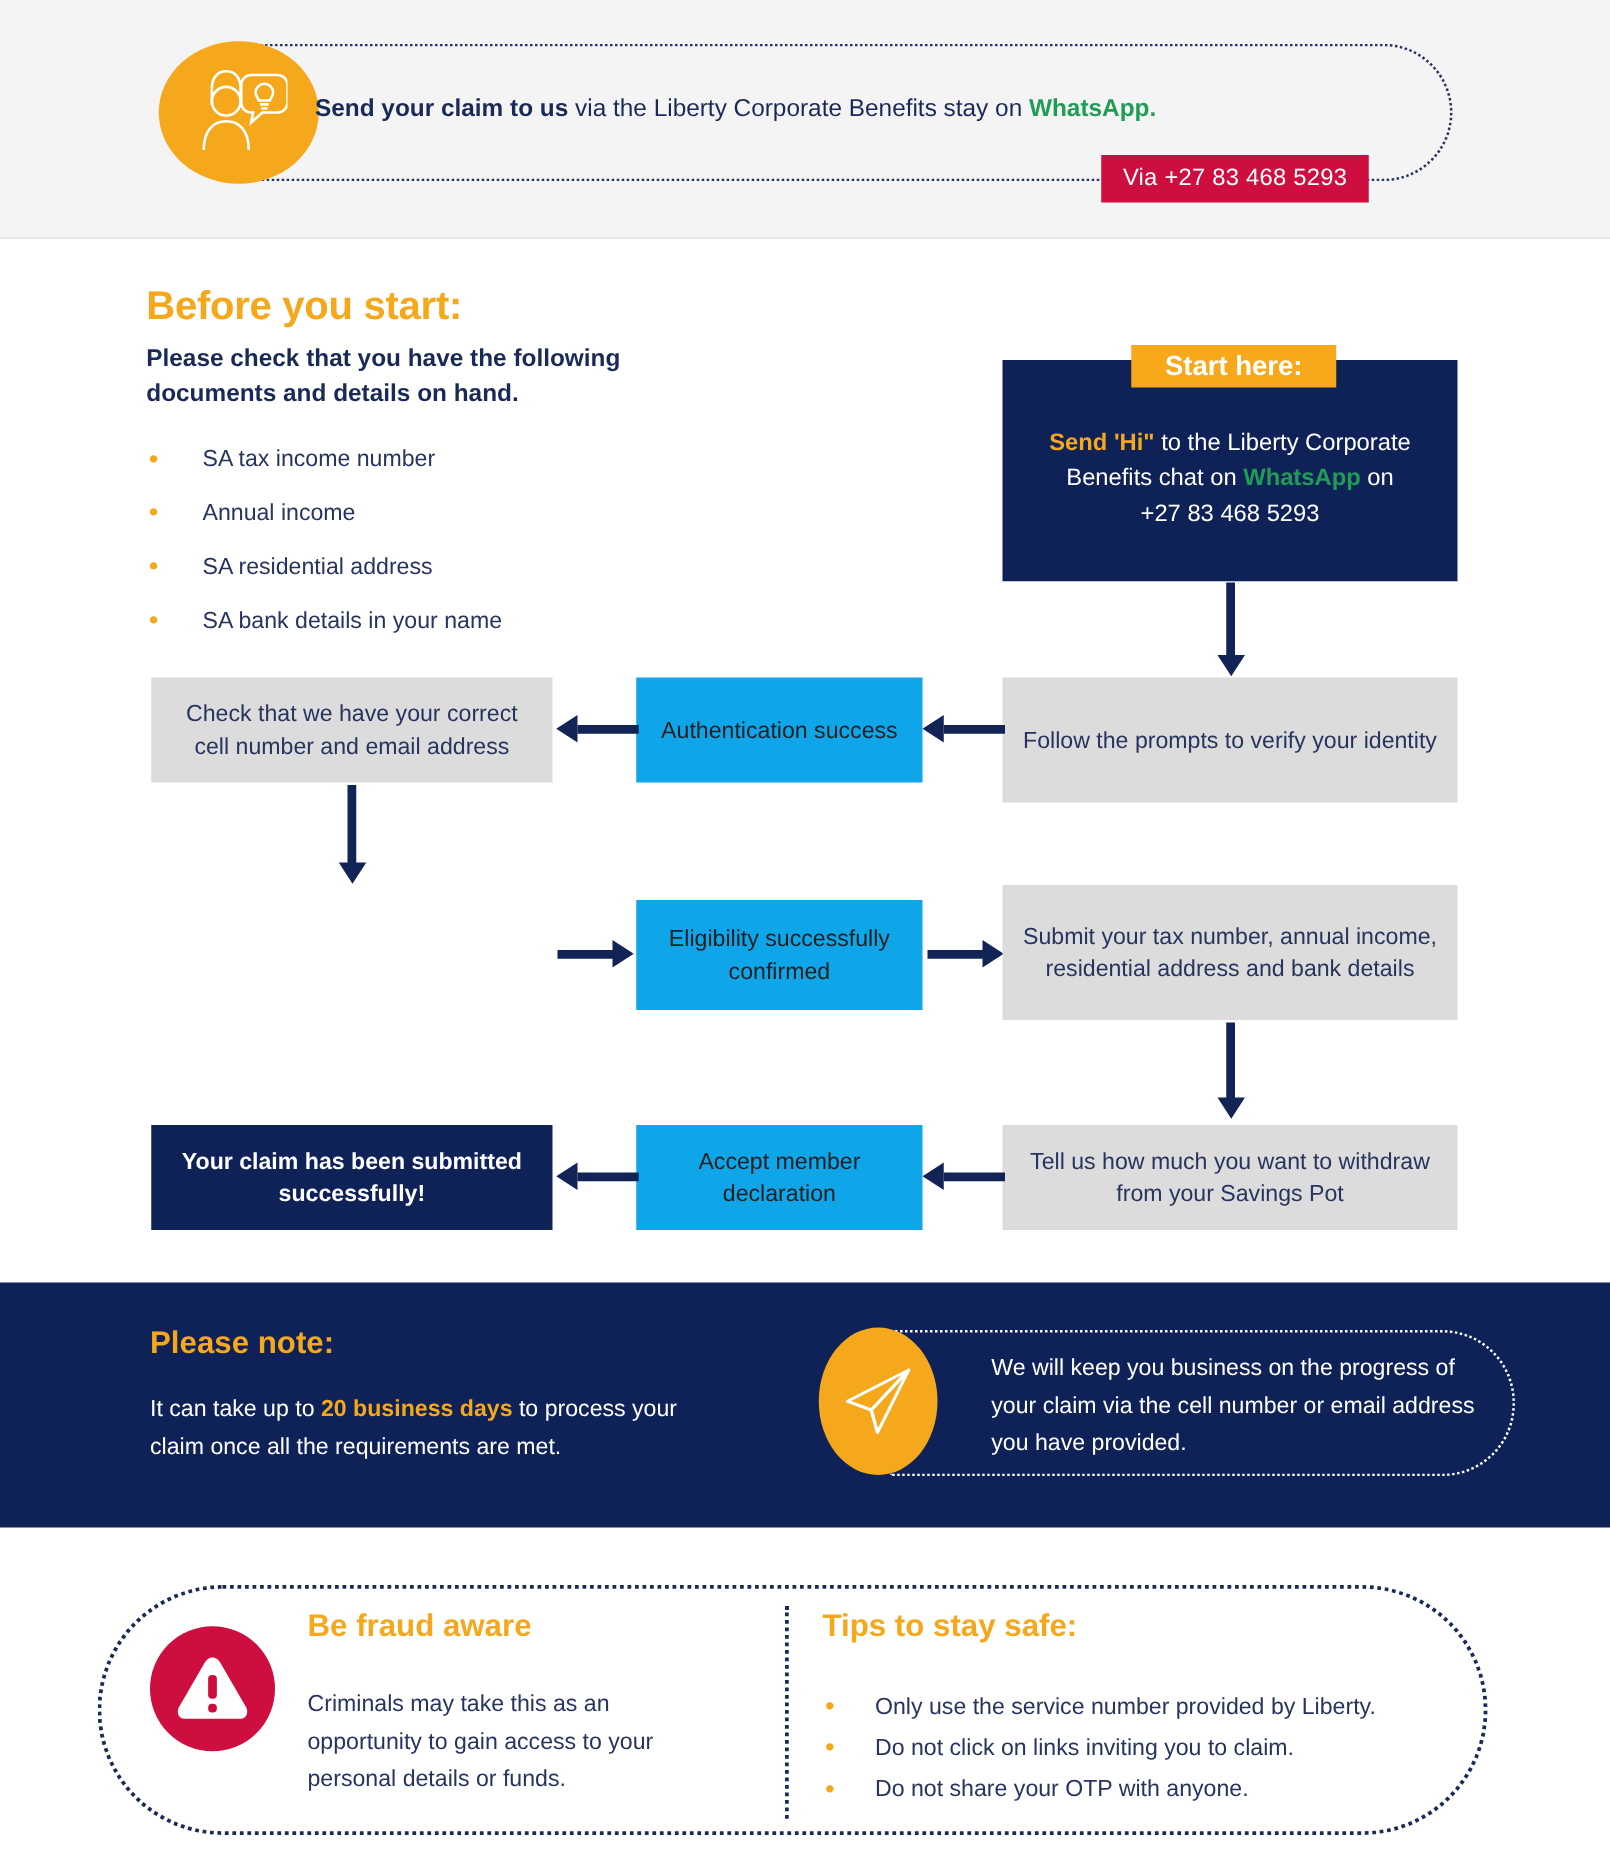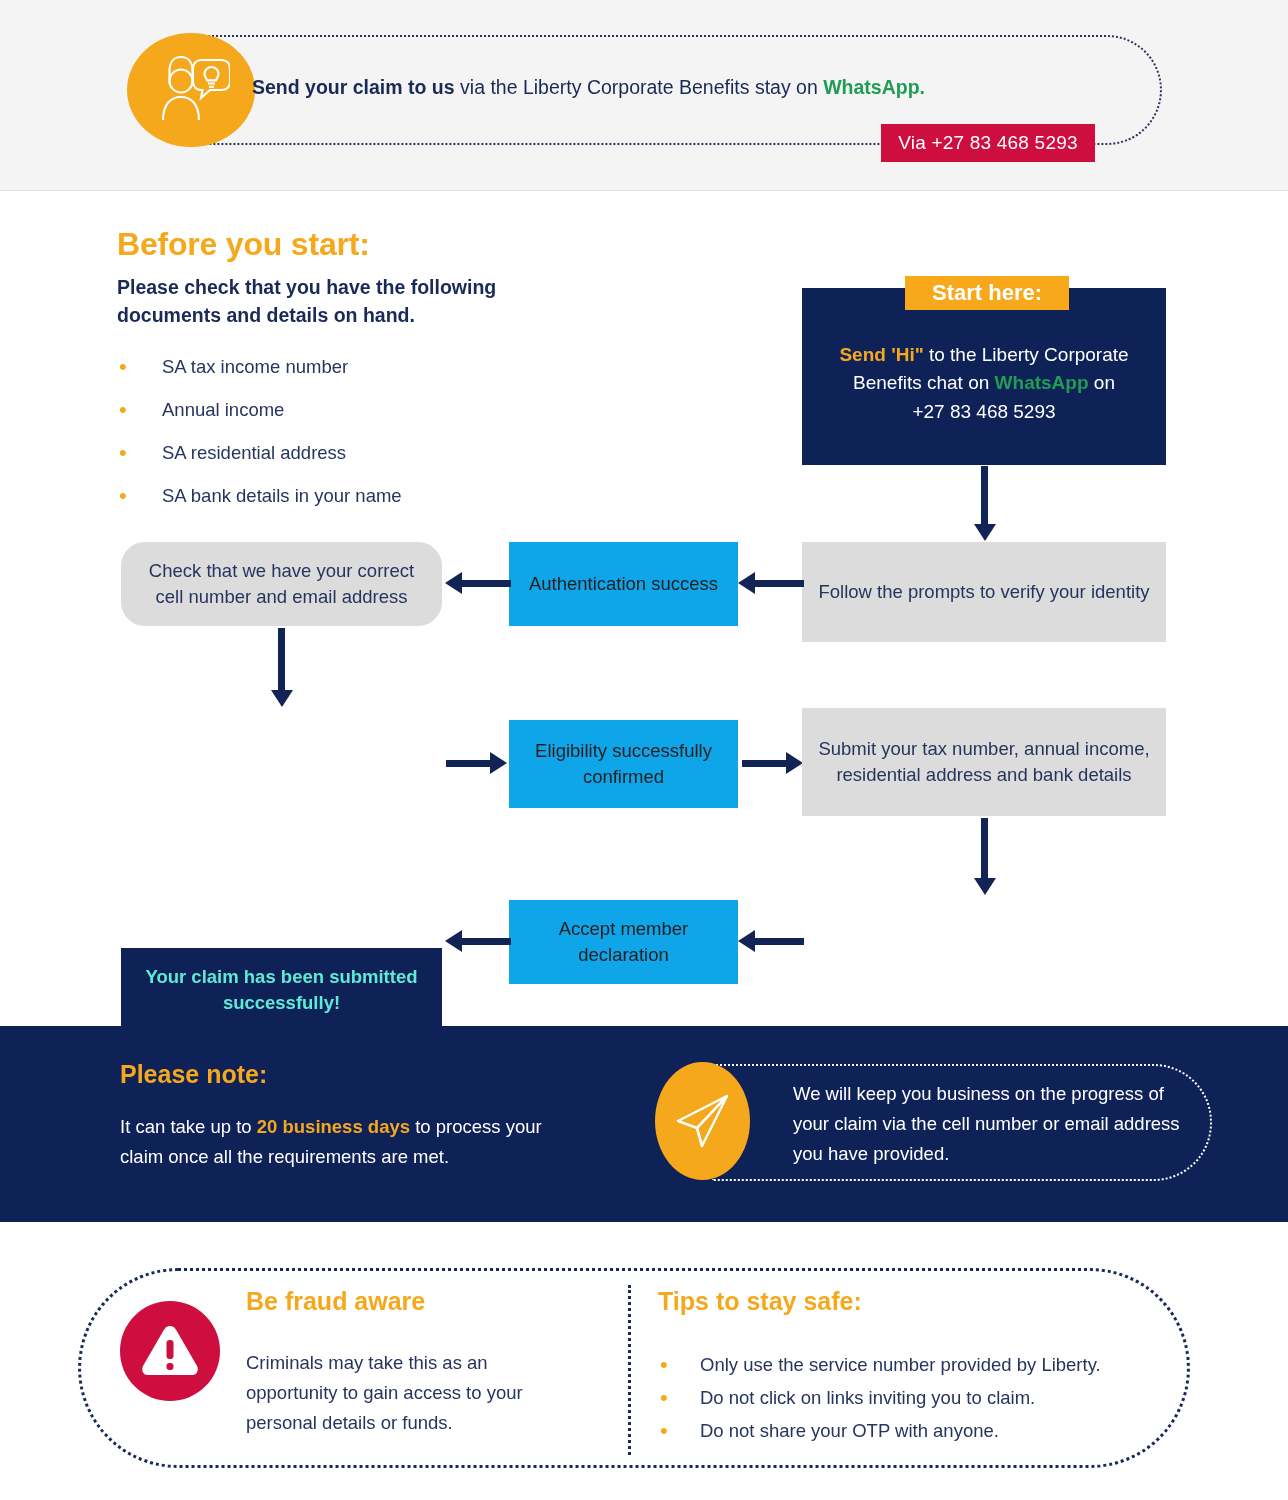--- a/index.html
+++ b/index.html
@@ -65,21 +65,21 @@
   }
 
   
   .fbox {
     position: absolute; display: flex; align-items: center; justify-content: center;
     text-align: center; font-size: 18.5px; color: #27355e; line-height: 1.38;
     padding: 6px 12px;
   }
   .fbox.grey { background: #dcdcdc; }
   .fbox.orange { background: #0ea5e9; color: #231f20; }
-  .fbox.navy { background: #0f2258; color: #5eead4; font-weight: bold; margin-top: 48px; }
+  .fbox.navy { background: #0f2258; color: #ffffff; font-weight: bold; }
 
   .start-box {
     position: absolute; left: 802px; top: 288px; width: 364px; height: 177px;
     background: #0f2258; color: #ffffff;
     display: flex; align-items: center; justify-content: center;
     text-align: center; font-size: 19px; line-height: 1.5; padding: 26px 18px 12px;
   }
   .start-box .hi { color: #f6a81c; font-weight: bold; }
   .start-box .wa { color: #1f9d55; font-weight: bold; }
   .start-tag {
@@ -222,21 +222,21 @@
 
   <div class="fbox orange" style="left:509px; top:542px; width:229px; height:84px;">
     <span>Authentication success</span>
   </div>
 
   <div class="arrow" style="left:445px; top:572px; width:66px; height:24px;">
     <div class="arrow-line" style="left:17px; top:8px; width:49px; height:7px;"></div>
     <div class="arrow-head ah-left" style="left:0; top:0;"></div>
   </div>
 
-  <div class="fbox grey" style="left:121px; top:542px; width:321px; height:84px;border-radius:24px;">
+  <div class="fbox grey" style="left:121px; top:542px; width:321px; height:84px;">
     <span>Check that we have your correct cell number and email address</span>
   </div>
 
   <div class="arrow" style="left:271px; top:628px; width:22px; height:82px;">
     <div class="arrow-line" style="left:7px; top:0; width:7px; height:64px;"></div>
     <div class="arrow-head ah-down" style="left:0; top:62px;"></div>
   </div>
 
 
   <div class="arrow" style="left:446px; top:752px; width:62px; height:24px;">
@@ -255,20 +255,23 @@
 
   <div class="fbox grey" style="left:802px; top:708px; width:364px; height:108px;">
     <span>Submit your tax number, annual income, residential address and bank details</span>
   </div>
 
   <div class="arrow" style="left:974px; top:818px; width:22px; height:82px;">
     <div class="arrow-line" style="left:7px; top:0; width:7px; height:62px;"></div>
     <div class="arrow-head ah-down" style="left:0; top:60px;"></div>
   </div>
 
+  <div class="fbox grey" style="left:802px; top:900px; width:364px; height:84px;">
+    <span>Tell us how much you want to withdraw from your Savings Pot</span>
+  </div>
 
   <div class="arrow" style="left:738px; top:930px; width:66px; height:24px;">
     <div class="arrow-line" style="left:17px; top:8px; width:49px; height:7px;"></div>
     <div class="arrow-head ah-left" style="left:0; top:0;"></div>
   </div>
 
   <div class="fbox orange" style="left:509px; top:900px; width:229px; height:84px;">
     <span>Accept member declaration</span>
   </div>
 

